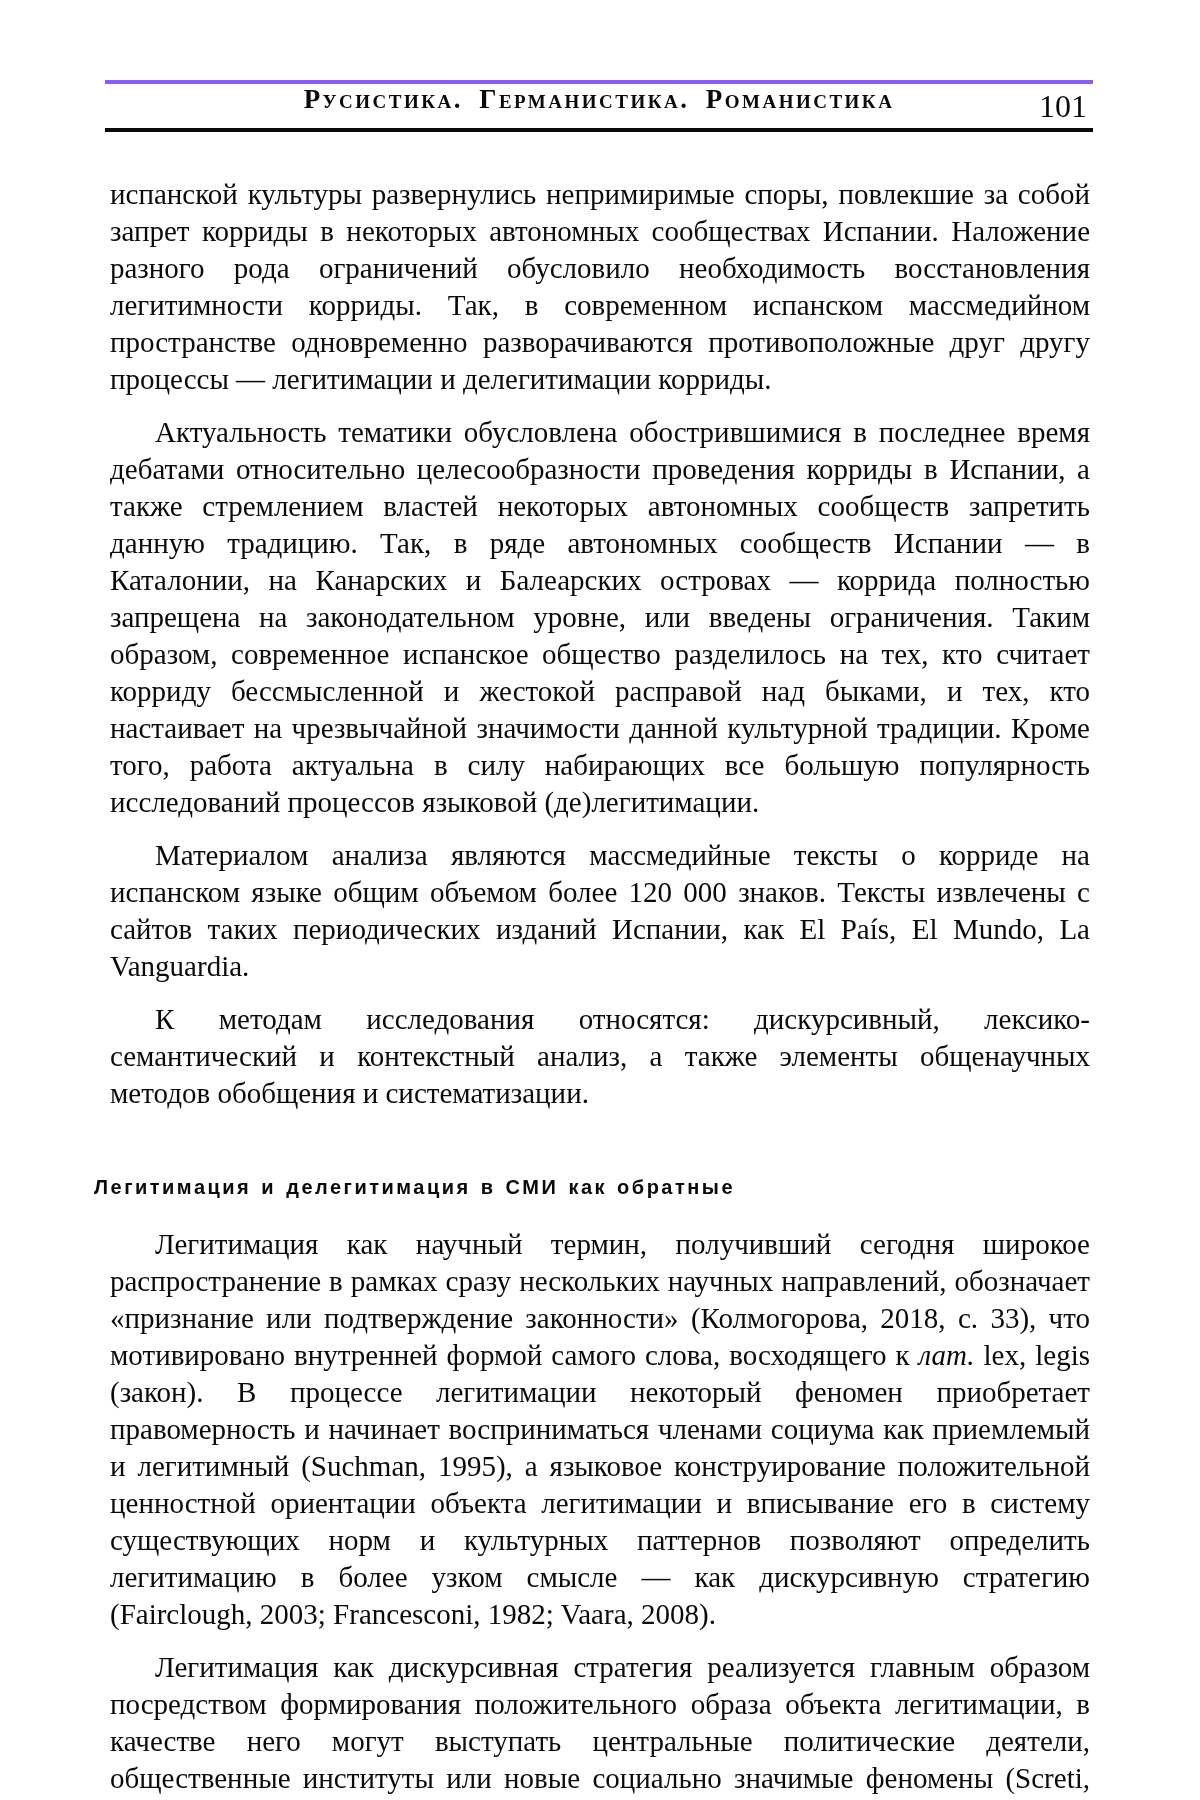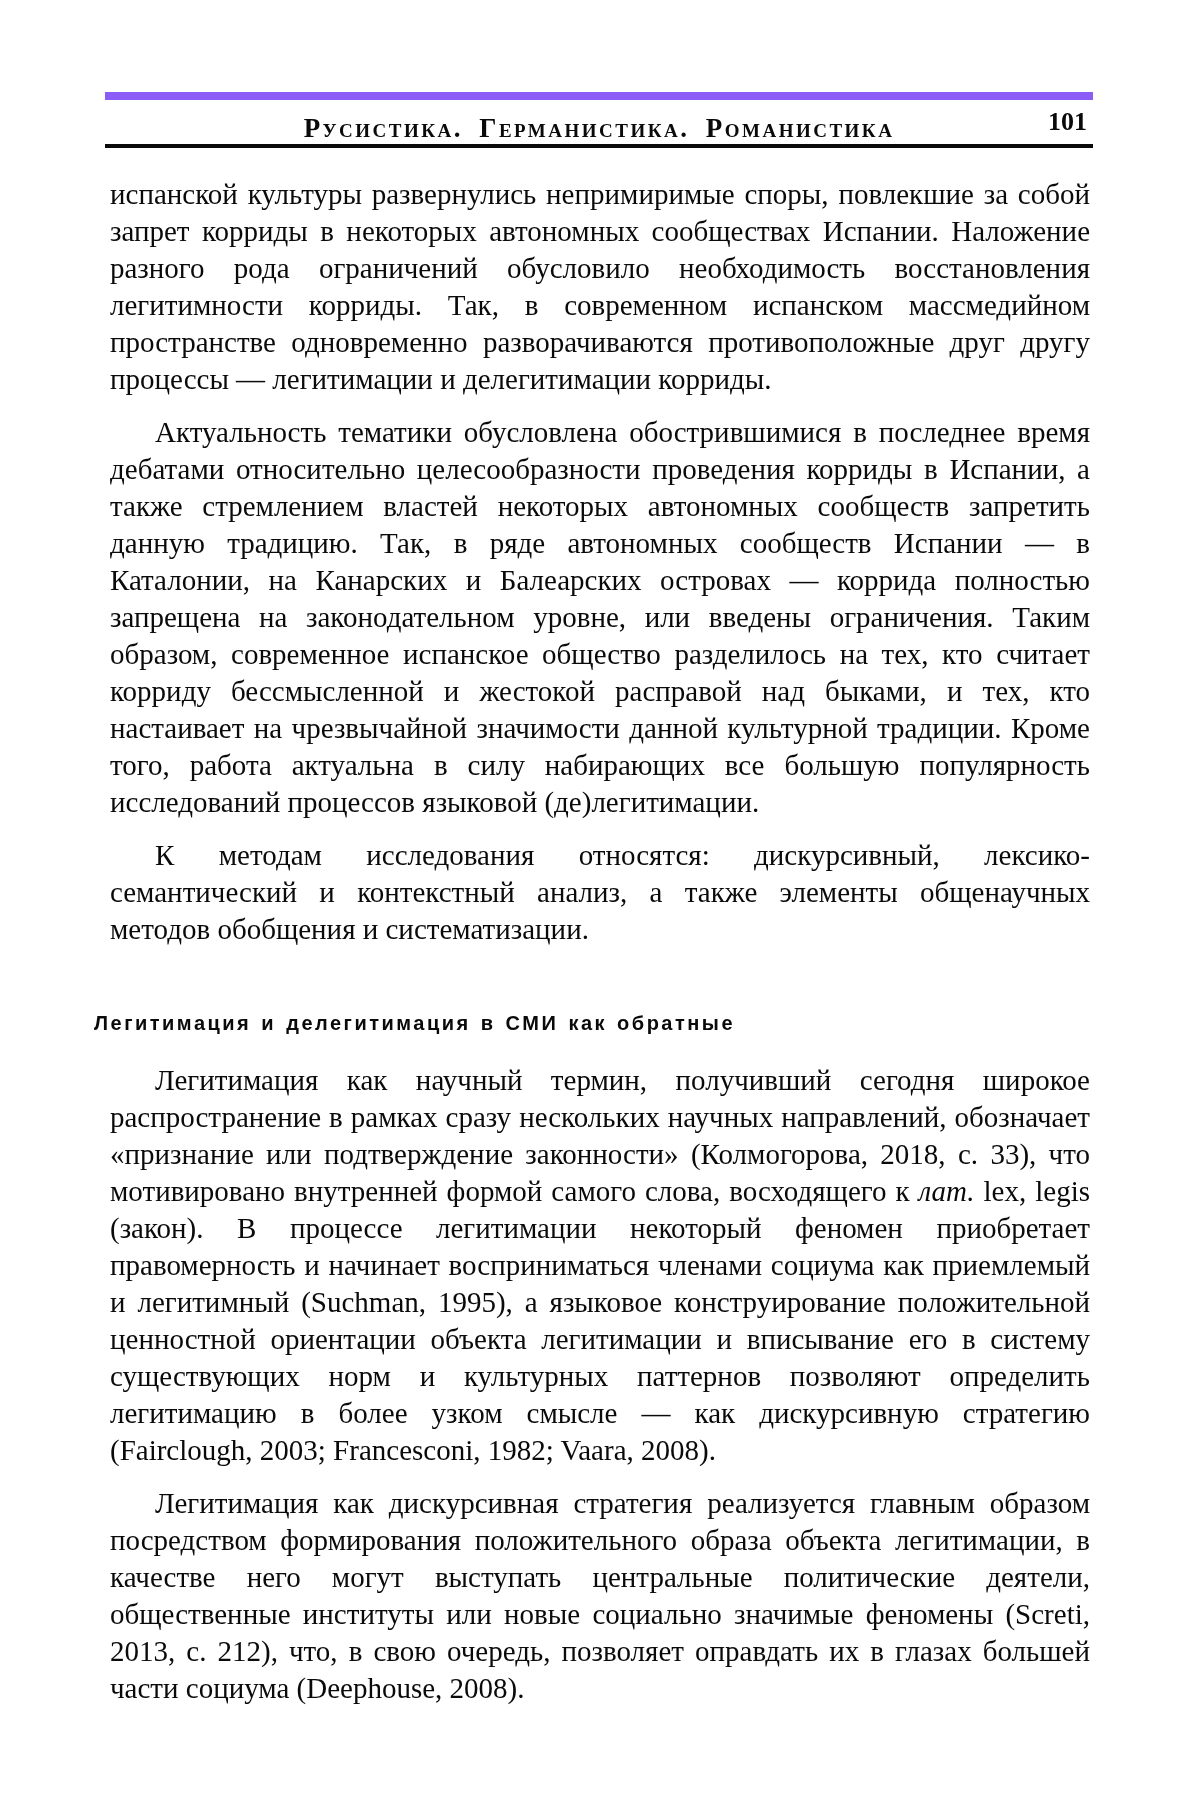--- a/index.html
+++ b/index.html
@@ -11,42 +11,42 @@
   }
   .page {
     position: relative;
     width: 1200px; height: 1800px;
     background: #ffffff;
     overflow: hidden;
   }
   
   .running-head {
     position: absolute;
-    top: 92px; left: 105px; width: 988px;
-    border-top: 8px solid #8b5cf6;
+    top: 80px; left: 105px; width: 988px;
+    border-top: 4px solid #8b5cf6;
     border-bottom: 4px solid #0a0a0a;
     height: 44px;
     display: flex;
-    align-items: flex-end;
+    align-items: flex-start;
     justify-content: center;
   }
   .running-title {
     font-weight: bold;
     font-variant: small-caps;
     font-size: 27px;
     letter-spacing: 2.5px;
     word-spacing: 7px;
     white-space: nowrap;
   }
   .page-number {
     position: absolute;
     right: 6px; top: 50%;
     transform: translateY(-50%);
-    font-weight: bold;
-    font-size: 26px;
+    font-weight: normal;
+    font-size: 32px;
   }
   
   .content {
     position: absolute;
     top: 160px; left: 94px; width: 1012px;
     font-size: 29px;
     line-height: 37px;
     text-align: justify;
     hyphens: auto;
     -webkit-hyphens: auto;
@@ -81,20 +81,21 @@
     <span class="running-title">Русистика. Германистика. Романистика</span>
     <span class="page-number">101</span>
   </header>
 
   <main class="content">
 
     <p class="no-indent">испанской культуры развернулись непримиримые споры, повлекшие за собой запрет корриды в некоторых автономных сообществах Испании. Наложение разного рода ограничений обусловило необходимость восстановления легитимности корриды. Так, в современном испанском массмедийном пространстве одновременно разворачиваются противоположные друг другу процессы — легитимации и делегитимации корриды.</p>
 
     <p><b class="lead">Актуальность</b><span> тематики обусловлена обострившимися в последнее время дебатами относительно целесообразности проведения корриды в Испании, а также стремлением властей некоторых автономных сообществ запретить данную традицию. Так, в ряде автономных сообществ Испании — в Каталонии, на Канарских и Балеарских островах — коррида полностью запрещена на законодательном уровне, или введены ограничения. Таким образом, современное испанское общество разделилось на тех, кто считает корриду бессмысленной и жестокой расправой над быками, и тех, кто настаивает на чрезвычайной значимости данной культурной традиции. Кроме того, работа актуальна в силу набирающих все большую популярность исследований процессов языковой (де)легитимации.</span></p>
 
+    <p><b class="lead">Материалом</b><span> анализа являются массмедийные тексты о корриде на испанском языке общим объемом более 120&nbsp;000 знаков. Тексты извлечены с сайтов таких периодических изданий Испании, как El País, El Mundo, La Vanguardia.</span></p>
 
     <p>К методам исследования относятся: дискурсивный, лексико-семантический и контекстный анализ, а также элементы общенаучных методов обобщения и систематизации.</p>
 
     <h2 class="section-heading">
       <span class="hl">Легитимация и делегитимация в СМИ как обратные</span>
     </h2>
 
     <p><span>Легитимация как научный термин, получивший сегодня широкое распространение в рамках сразу нескольких научных направлений, обозначает «признание или подтверждение законности» (Колмогорова, 2018, с. 33), что мотивировано внутренней формой самого слова, восходящего к </span><i class="lat">лат.</i><span> lex, legis (закон). В процессе легитимации некоторый феномен приобретает правомерность и начинает восприниматься членами социума как приемлемый и легитимный (Suchman, 1995), а языковое конструирование положительной ценностной ориентации объекта легитимации и вписывание его в систему существующих норм и культурных паттернов позволяют определить легитимацию в более узком смысле — как дискурсивную стратегию (Fairclough, 2003; Francesconi, 1982; Vaara, 2008).</span></p>
 
     <p>Легитимация как дискурсивная стратегия реализуется главным образом посредством формирования положительного образа объекта легитимации, в качестве него могут выступать центральные политические деятели, общественные институты или новые социально значимые феномены (Screti, 2013, с. 212), что, в свою очередь, позволяет оправдать их в глазах большей части социума (Deephouse, 2008).</p>

